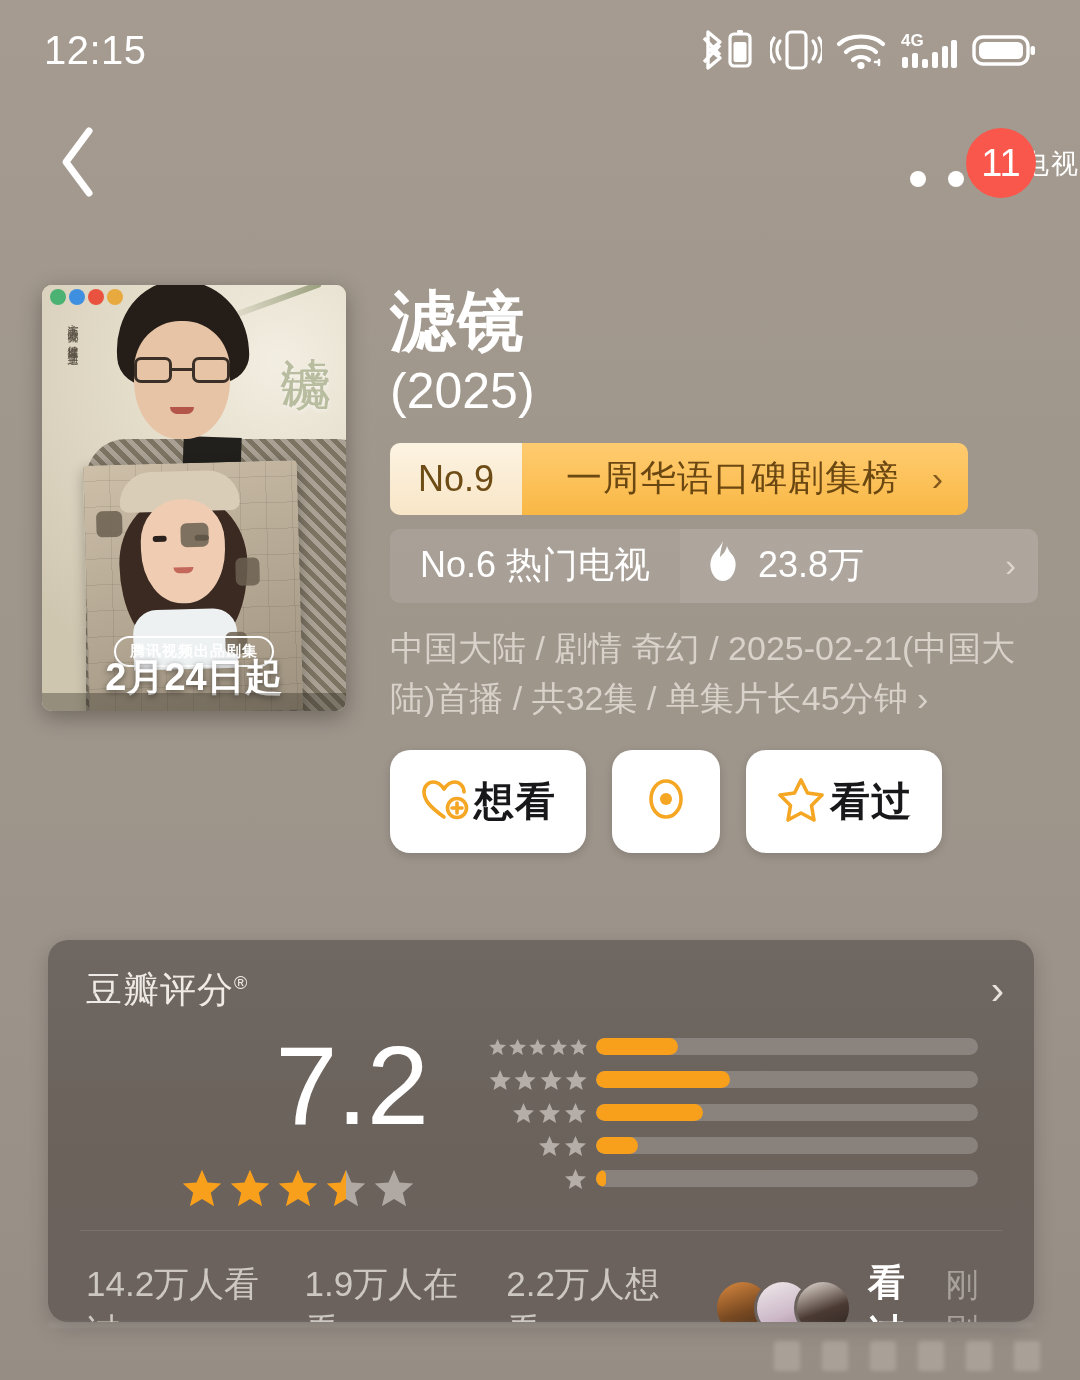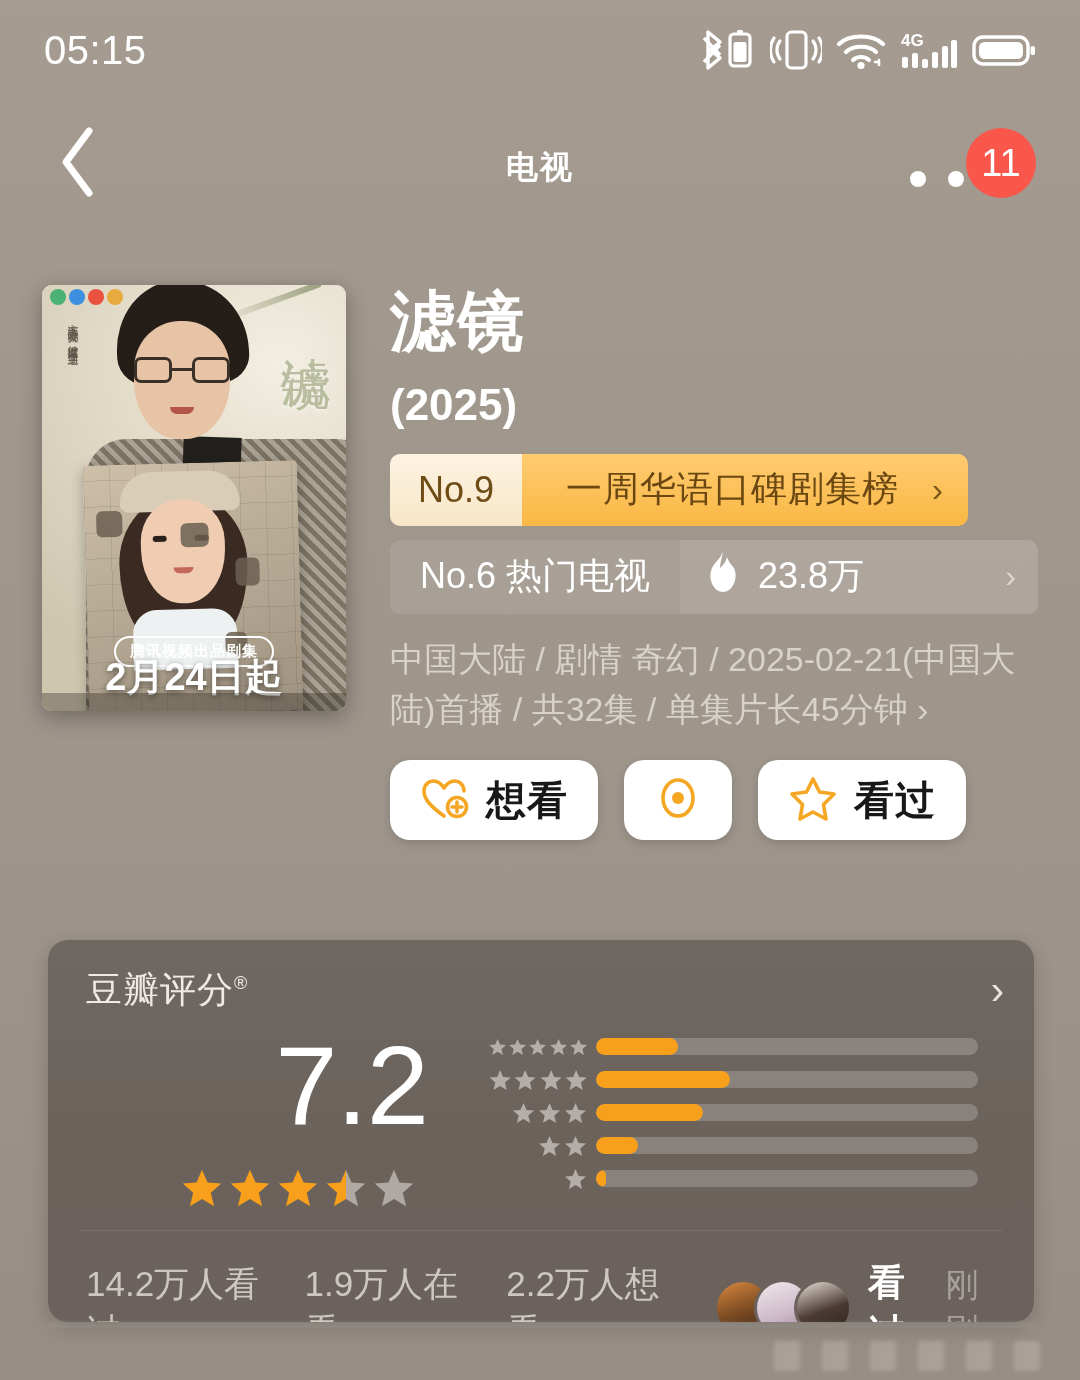--- a/index.html
+++ b/index.html
@@ -31,21 +31,21 @@
   .navbar{
     position:absolute; top:104px; left:0; right:0; height:120px;
   }
   .back-btn{
     position:absolute; left:40px; top:18px;
     width:76px; height:84px; display:flex; align-items:center; justify-content:center;
     cursor:pointer;
   }
   .nav-title{
     position:absolute; left:0; right:0; top:42px;
-    text-align:center; color:#ffffff; font-size:32px; font-weight:700; letter-spacing:2px;
+    text-align:right; color:#ffffff; font-size:27px; font-weight:400; letter-spacing:2px;
   }
   .more-btn{
     position:absolute; right:60px; top:30px; width:120px; height:60px; cursor:pointer;
   }
   .dot{ position:absolute; top:37px; width:16px; height:16px; border-radius:50%; background:#fff; }
   .dot.d1{ left:10px; }
   .dot.d2{ left:48px; }
   .badge{
     position:absolute; left:66px; top:-6px;
     min-width:70px; height:70px; border-radius:50%;
@@ -168,21 +168,21 @@
     position:absolute; left:0; right:0; bottom:-4px; height:22px;
     background:rgba(40,36,30,.35);
   }
 
   
   .info{ position:absolute; left:390px; top:0; right:34px; }
   .title-cn{
     color:#ffffff; font-size:66px; font-weight:bold; line-height:1.12; letter-spacing:2px;
   }
   .title-year{
-    color:#ffffff; font-size:44px; font-weight:bold; line-height:1.2; margin-top:20px;
+    color:#ffffff; font-size:50px; font-weight:normal; line-height:1.2; margin-top:2px;
   }
 
   .rank-pill{
     margin-top:22px;
     display:inline-flex; align-items:stretch; height:72px;
     border-radius:10px; overflow:hidden; cursor:pointer;
     width:578px;
   }
   .rank-no{
     background:linear-gradient(180deg,#fdf3e2,#f8e6c7);
@@ -215,22 +215,22 @@
   }
   .hot-right .chev{ margin-left:auto; font-size:32px; color:#ded7cf; }
 
   .meta{
     margin-top:20px; color:#d8d2ca; font-size:34px; line-height:1.48;
     max-width:640px; cursor:pointer;
   }
 
   .actions{ margin-top:26px; display:flex; gap:26px; }
   .act{
-    background:#ffffff; border-radius:20px; height:80px;
-    display:flex; align-items:center; gap:16px; padding:0 30px;
+    background:#ffffff; border-radius:20px; height:103px;
+    display:flex; align-items:center; gap:4px; padding:0 30px;
     box-shadow:0 3px 8px rgba(0,0,0,.14); cursor:pointer;
   }
   .act-label{ color:#18181a; font-size:40px; font-weight:bold; letter-spacing:1px; }
 
   
   .rating-card{
     position:absolute; left:48px; top:940px; width:986px; height:382px;
     background:linear-gradient(180deg,#6f6761 0%, #6b625c 55%, #6b625d 100%);
     border-radius:20px;
     box-shadow:0 6px 20px rgba(0,0,0,.18);
@@ -291,21 +291,21 @@
     position:absolute; left:48px; right:46px; top:1322px; height:6px;
     background:rgba(255,255,255,.08); border-radius:4px; filter:blur(2px);
   }
 </style>
 </head>
 <body>
 
 <div class="page">
 
   <div class="statusbar">
-    <div class="clock">05:15</div>
+    <div class="clock">12:15</div>
     <div class="sb-icons">
 
       <span>
         <svg width="54" height="42" viewBox="0 0 54 42" fill="#fff">
           <path d="M6 3 L18 13 L6 23 L6 3 Z M6 19 L18 29 L6 39 L6 19 Z" fill="none" stroke="#fff" stroke-width="3.4" stroke-linejoin="round"></path>
           <path d="M2 9 L18 26 M2 33 L18 16" stroke="#fff" stroke-width="3.4" fill="none"></path>
           <rect x="28" y="5" width="20" height="32" rx="4" fill="none" stroke="#fff" stroke-width="3.2"></rect>
           <rect x="31.5" y="13" width="13" height="20" rx="2" fill="#fff"></rect>
           <rect x="35" y="1" width="6" height="3.4" rx="1.4" fill="#fff"></rect>
         </svg>

